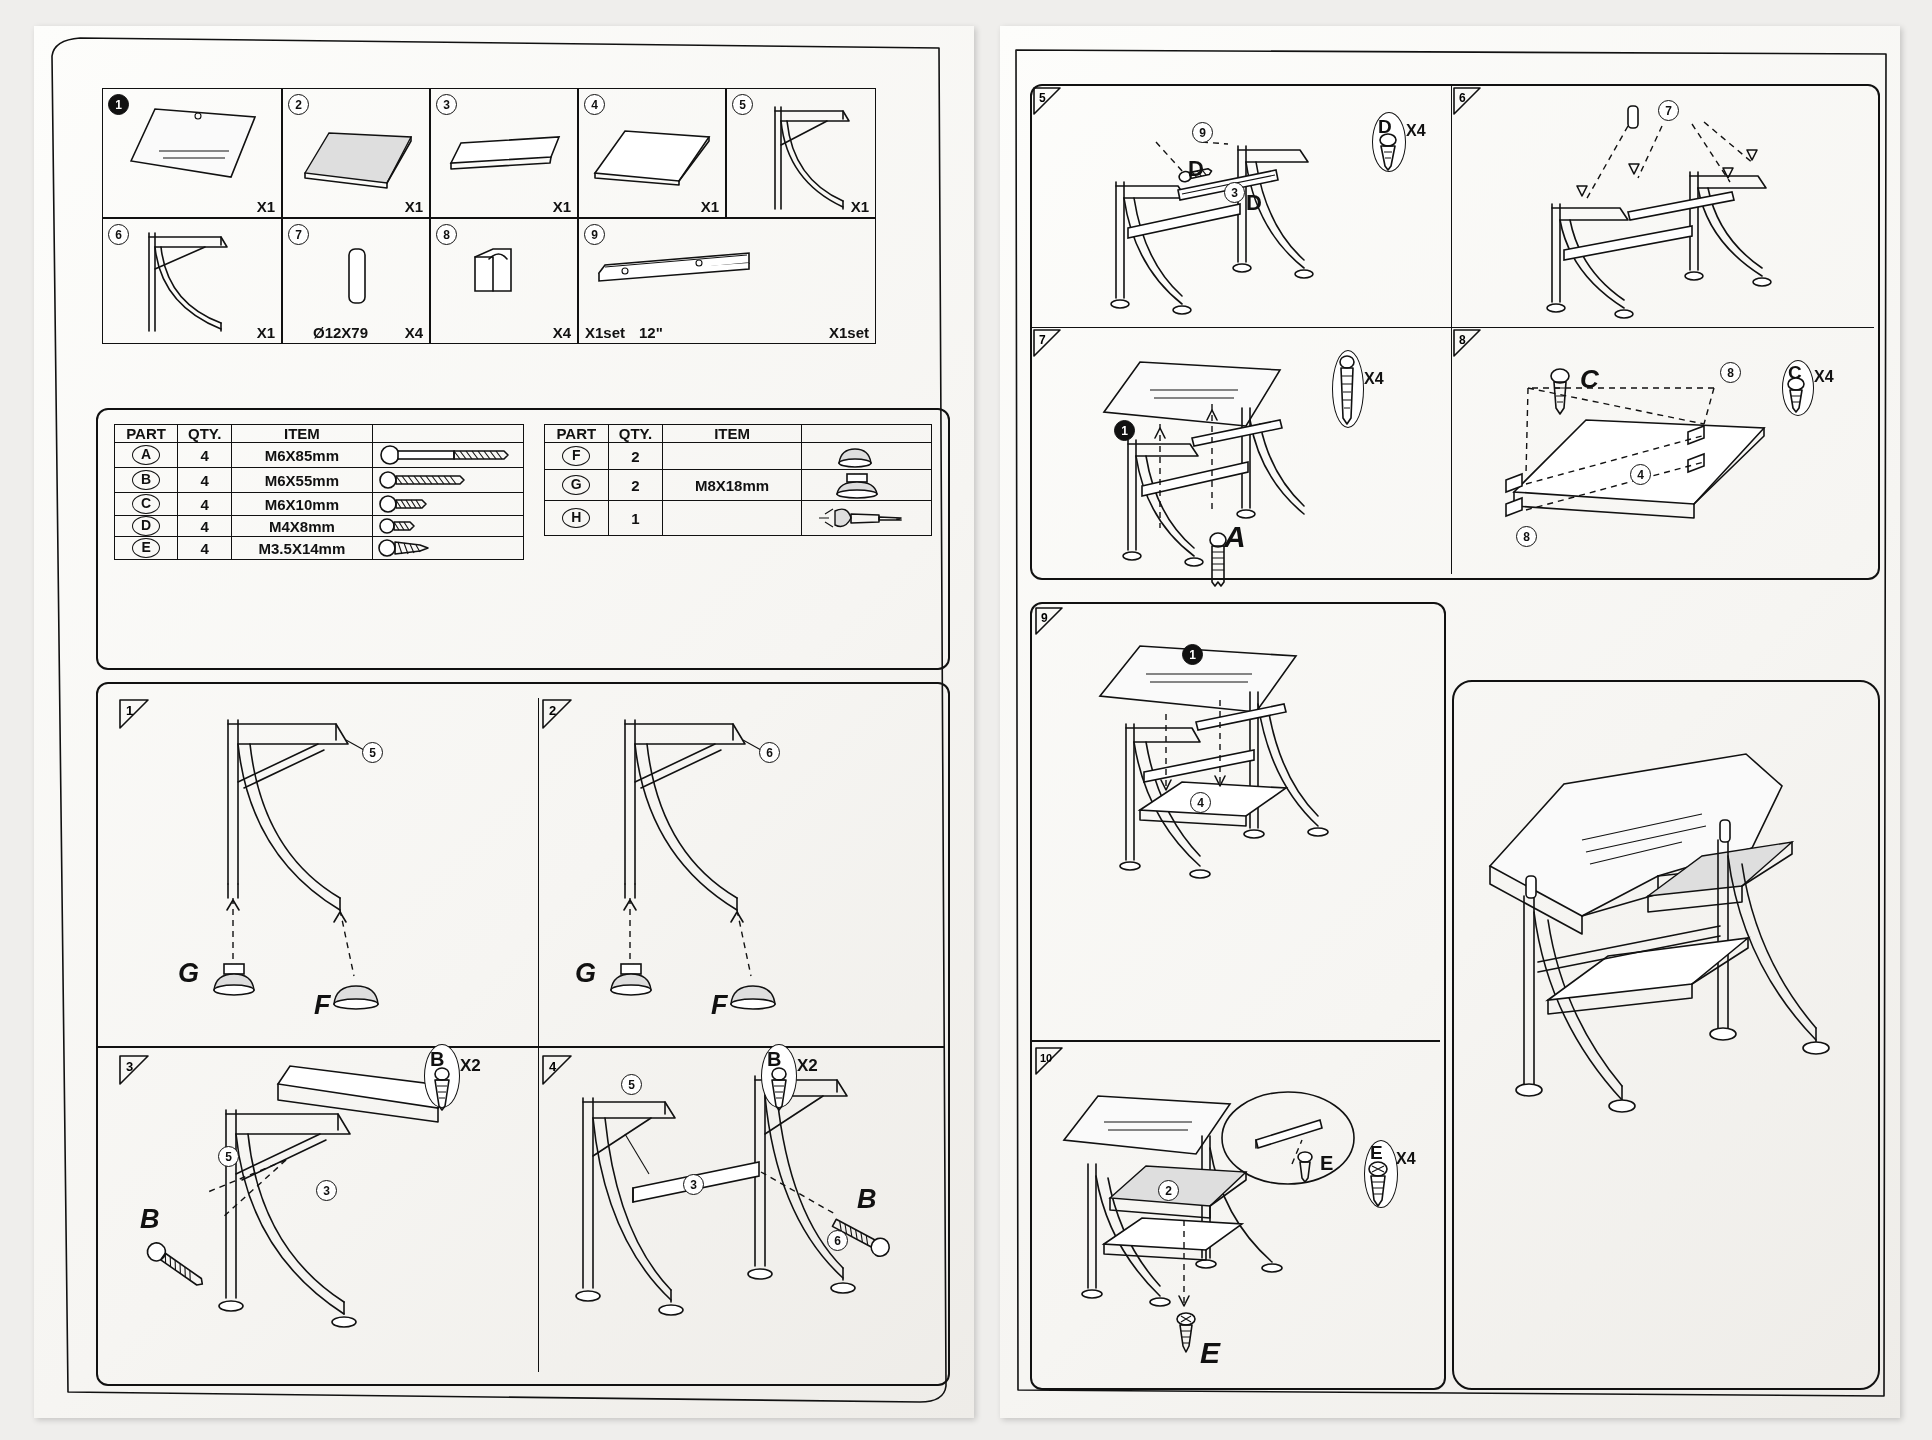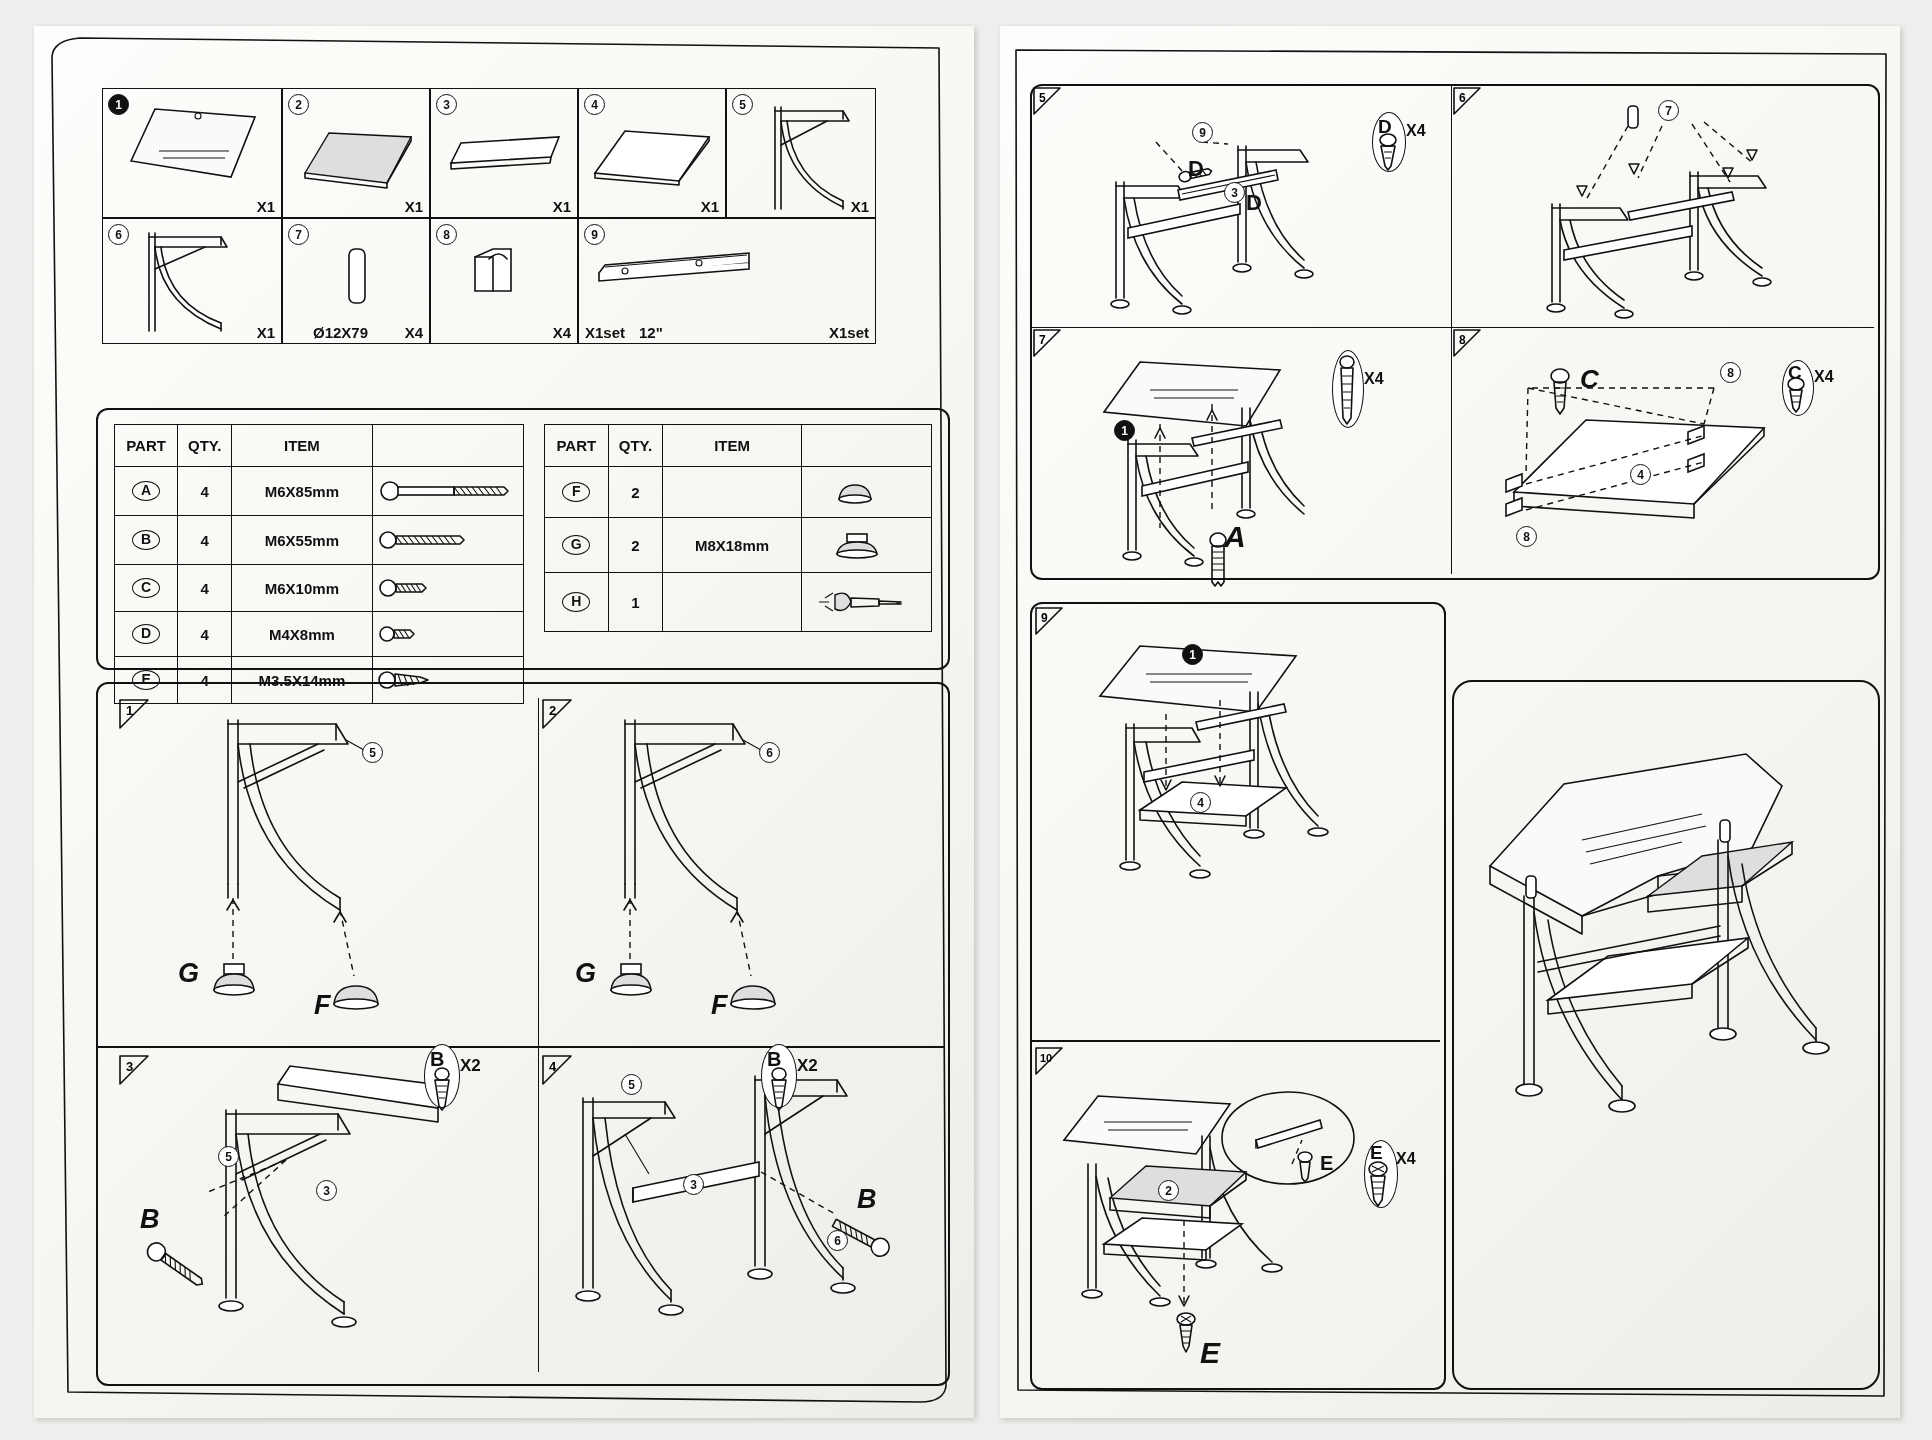--- a/index.html
+++ b/index.html
@@ -16,21 +16,21 @@
   .cell{position:absolute;border:1.6px solid #111;box-sizing:border-box;}
   .num-badge{position:absolute;width:19px;height:19px;border-radius:50%;
     border:1.6px solid #111;display:flex;align-items:center;justify-content:center;
     font-size:12px;font-weight:bold;background:#fff;line-height:1;}
   .num-badge.filled{background:#111;color:#fff;}
   .qty{position:absolute;font-size:15px;font-weight:bold;}
   .lbl{position:absolute;font-size:15px;font-weight:bold;}
   .biglbl{position:absolute;font-size:27px;font-weight:bold;font-style:italic;}
   table.parts{position:absolute;border-collapse:collapse;font-size:15px;}
   table.parts td,table.parts th{border:1.5px solid #111;text-align:center;
-    font-weight:bold;font-size:15px;padding:12px 3px;}
+    font-weight:bold;font-size:15px;padding:0 3px;}
   .pill{display:inline-block;border:1.5px solid #111;border-radius:50%/50%;
     width:26px;height:18px;line-height:17px;font-weight:bold;font-size:14px;}
   svg{display:block;position:absolute;overflow:visible;}
   .stroke{fill:none;stroke:#111;stroke-width:1.6;stroke-linecap:round;stroke-linejoin:round;}
   .stroke-thin{fill:none;stroke:#111;stroke-width:1.1;}
   .dash{fill:none;stroke:#111;stroke-width:1.4;stroke-dasharray:6 5;}
   .fillw{fill:#fff;stroke:#111;stroke-width:1.6;}
   .fillg{fill:#dedede;stroke:#111;stroke-width:1.4;}
   .glass{fill:#fafafa;stroke:#111;stroke-width:1.6;}
   .cap-oval{position:absolute;border:1.6px solid #111;border-radius:50%;background:#fff;}

